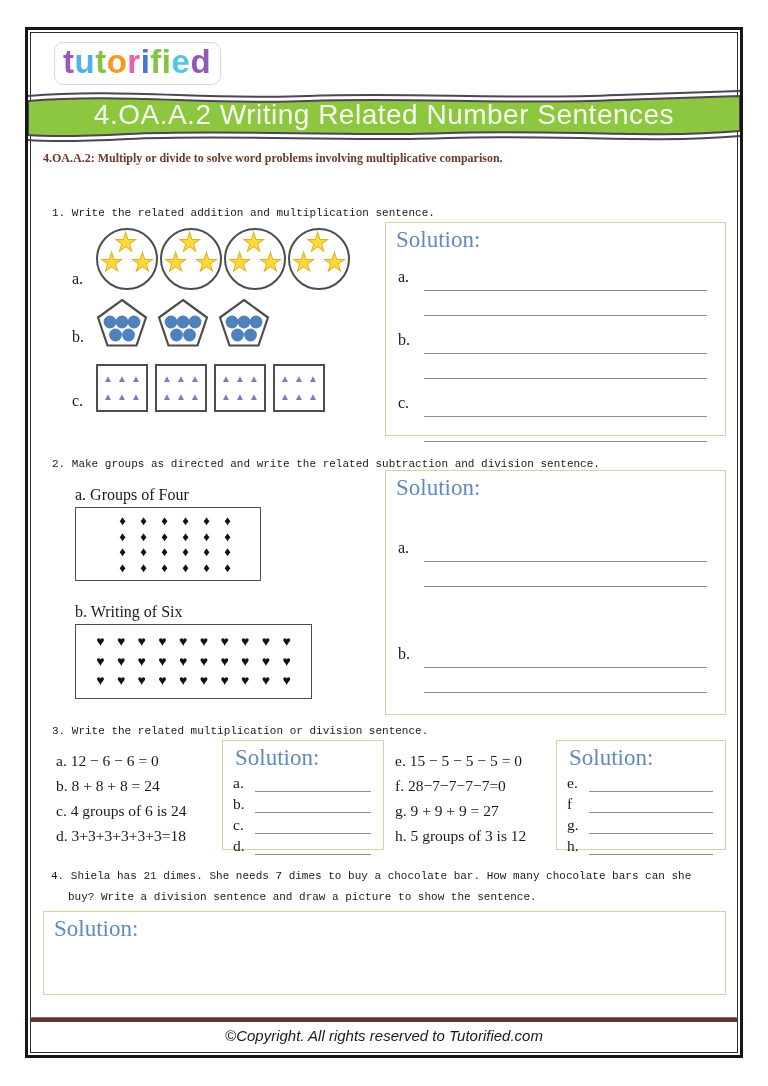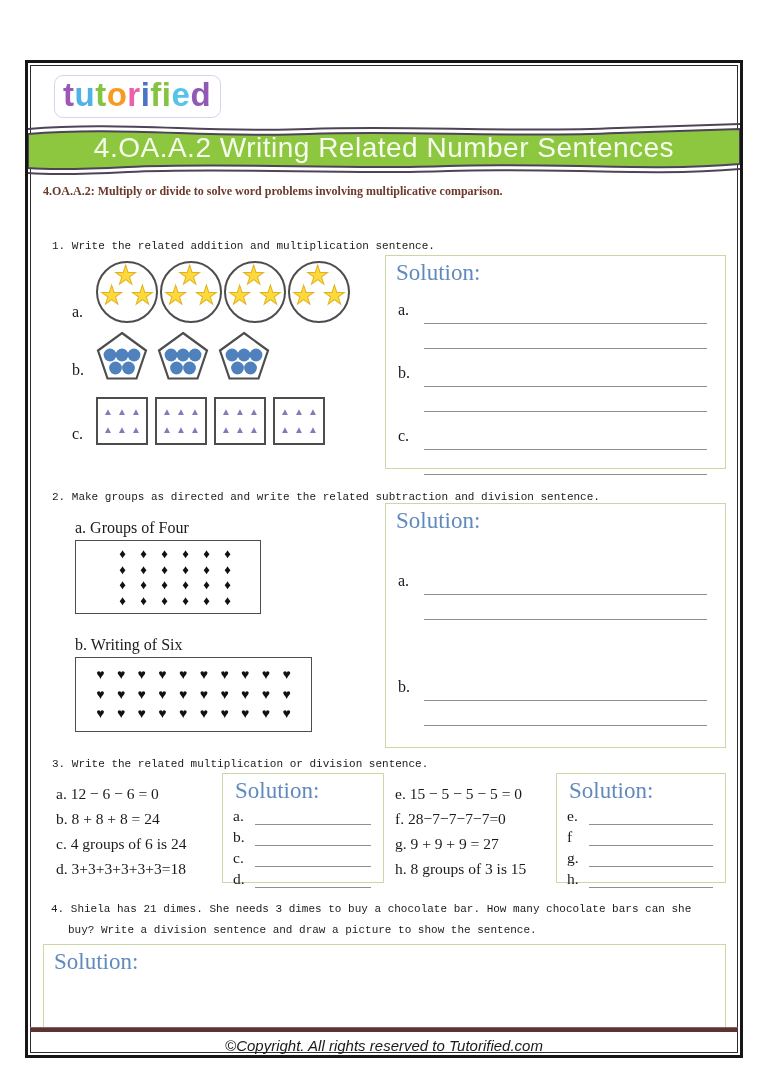--- a/index.html
+++ b/index.html
@@ -5,21 +5,20 @@
   html,body{margin:0;padding:0;background:#ffffff;}
   body{width:768px;height:1086px;position:relative;font-family:"Liberation Serif",serif;color:#1a1a1a;}
   .page{
     position:absolute;left:25px;right:25px;top:27px;bottom:28px;
     border:3px solid #161616;
     box-shadow: inset 0 0 0 2px #ffffff, inset 0 0 0 3px #2b2b2b;
     background:#fff;
     display:flex;flex-direction:column;
     box-sizing:border-box;
     overflow:hidden;
-    margin-top:33px;
   }
   
   .logo-wrap{margin:12px 0 0 26px;}
   .logo-box{display:inline-block;border:1.5px solid var(--logo-border);border-radius:9px;padding:0 9px 3px 8px;background:#fff;}
   .logo-letter{font-family:"Liberation Sans",sans-serif;font-weight:bold;font-size:33px;letter-spacing:.5px;}
   
   .banner{position:relative;margin-top:4px;height:54px;width:100%;text-decoration:underline;}
   .banner svg{display:block;width:100%;height:54px;}
   .banner-title{
     position:absolute;left:0;right:0;top:10px;text-align:center;
@@ -350,21 +349,21 @@
           <div class="q3-row-item">
             <span class="q3-label">d.</span>
             <span class="q3-line"></span>
           </div>
         </div>
     </div>
     <div class="q3-list q3-list-right" id="q3-list-right">
         <div class="q3-item">e. 15 − 5 − 5 − 5 = 0</div>
         <div class="q3-item">f. 28−7−7−7−7=0</div>
         <div class="q3-item">g. 9 + 9 + 9 = 27</div>
-        <div class="q3-item">h. 8 groups of 3 is 15</div>
+        <div class="q3-item">h. 5 groups of 3 is 12</div>
       </div>
     <div class="q3-box q3-box-right">
       <div class="sol-title">Solution:</div>
       <div id="q3-box-right-rows">
           <div class="q3-row-item">
             <span class="q3-label">e.</span>
             <span class="q3-line"></span>
           </div>
           <div class="q3-row-item">
             <span class="q3-label">f</span>
@@ -375,21 +374,21 @@
             <span class="q3-line"></span>
           </div>
           <div class="q3-row-item">
             <span class="q3-label">h.</span>
             <span class="q3-line"></span>
           </div>
         </div>
     </div>
   </div>
 
-  <p class="q-heading q4-heading">4. Shiela has 21 dimes. She needs 3 dimes to buy a chocolate bar. How many chocolate bars can she buy? Write a division sentence and draw a picture to show the sentence.</p>
+  <p class="q-heading q4-heading">4. Shiela has 21 dimes. She needs 7 dimes to buy a chocolate bar. How many chocolate bars can she buy? Write a division sentence and draw a picture to show the sentence.</p>
   <div class="sol-box q4-sol">
     <div class="sol-title">Solution:</div>
   </div>
 
   <div class="footer">
     <div class="footer-line"></div>
     <div class="copyright">©Copyright. All rights reserved to Tutorified.com</div>
   </div>
 
 </div>

